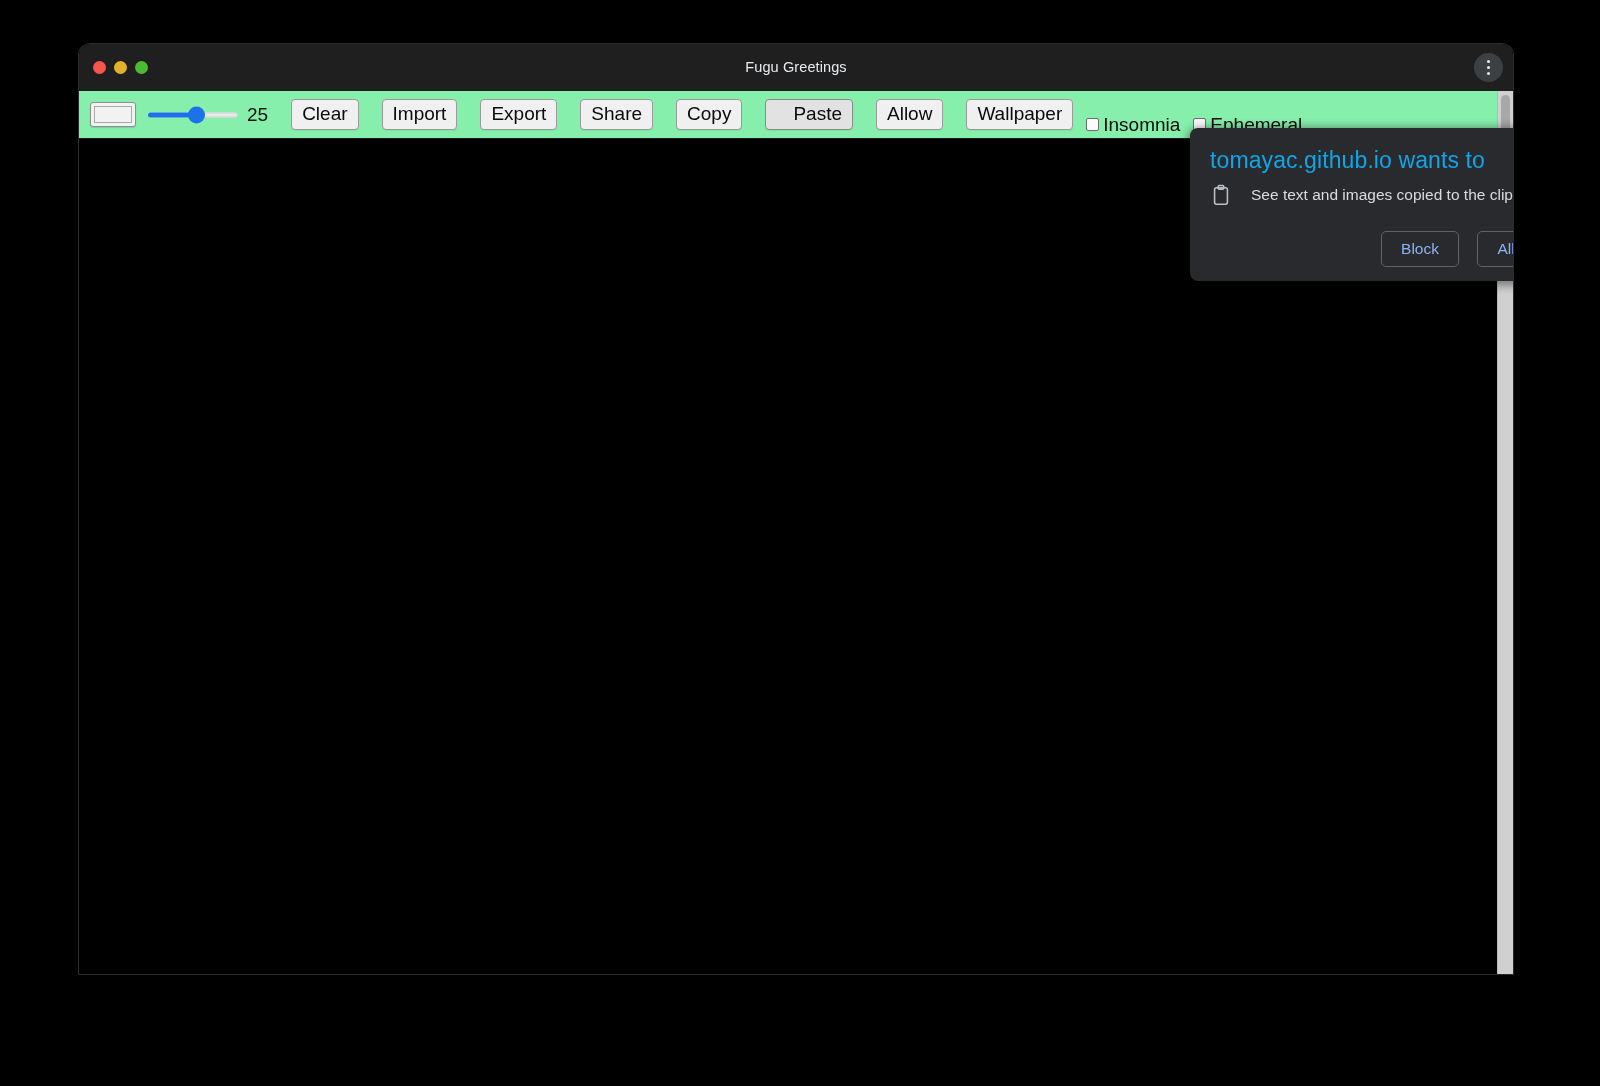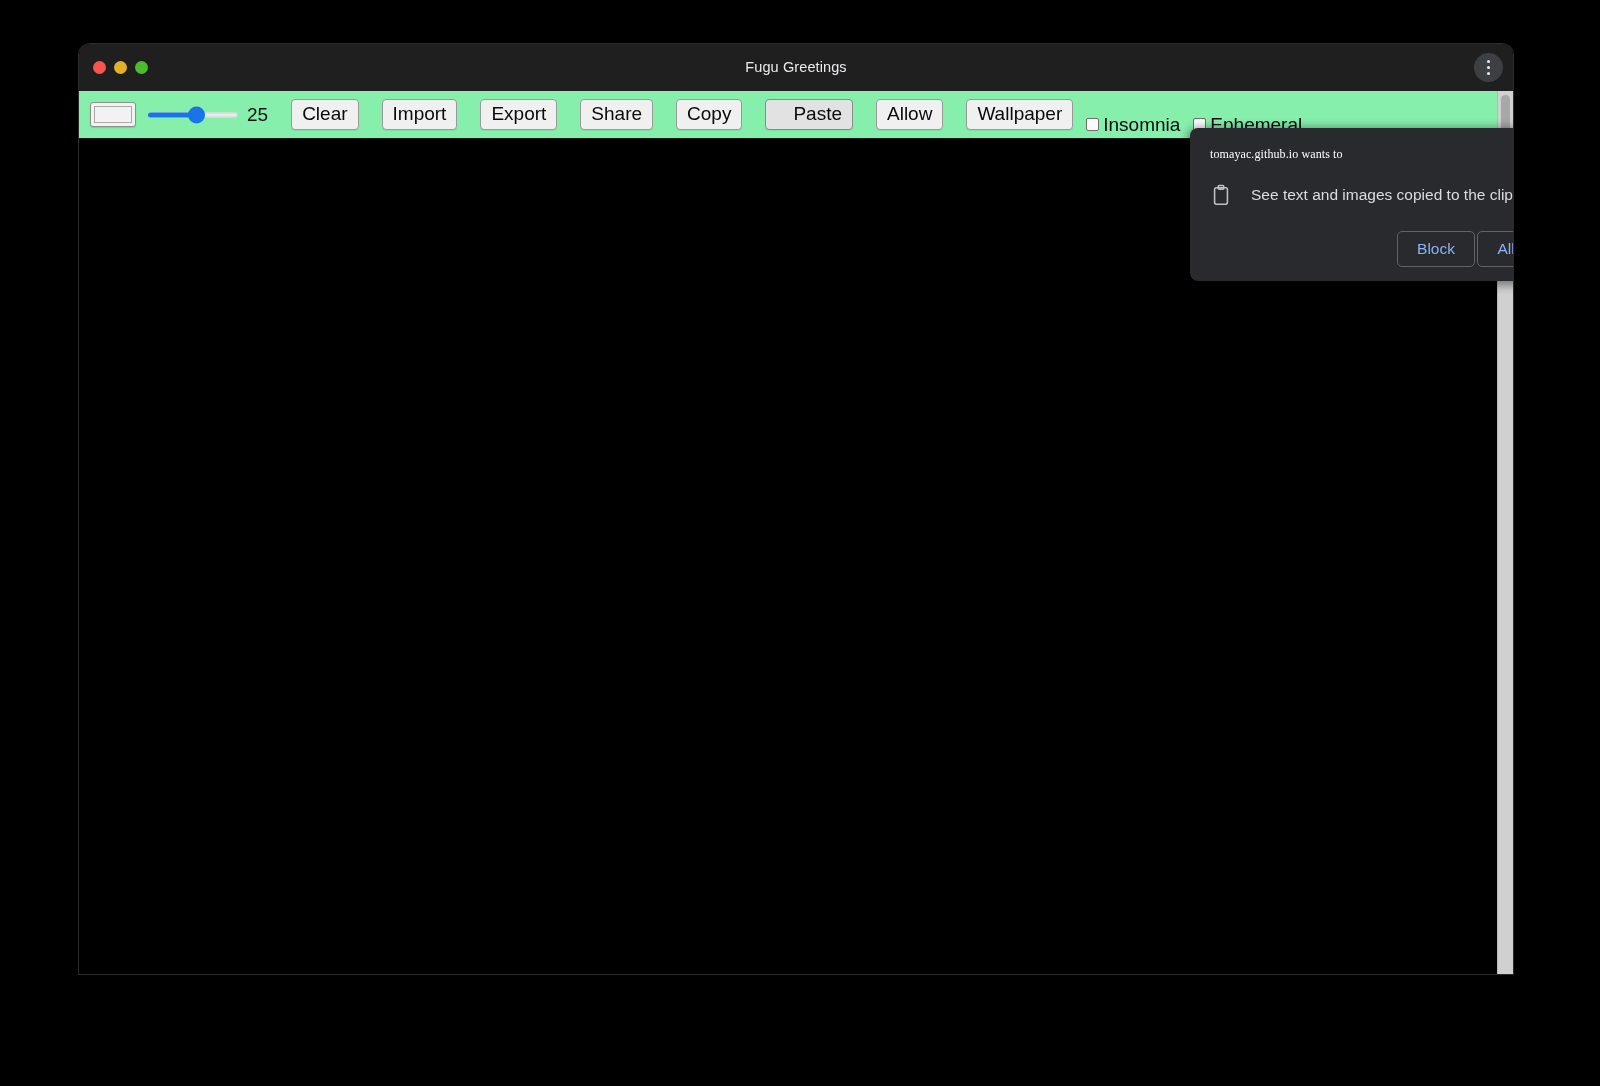--- a/index.html
+++ b/index.html
@@ -267,23 +267,23 @@
     height: 153px;
     background: #292a2d;
     border-radius: 8px;
     box-shadow: 0 2px 10px 2px rgba(0,0,0,0.45);
     overflow: hidden;
   }
   #perm-title {
     position: absolute;
     left: 20px;
     top: 19px;
-    color: #ffffff;
-    font-size: 12px;
-    font-family: Liberation Serif, serif;
+    color: #0ea5e9;
+    font-size: 23px;
+    font-family: Liberation Sans, sans-serif;
     letter-spacing: 0.1px;
   }
   #perm-row {
     position: absolute;
     left: 20px;
     top: 56px;
     display: flex;
     align-items: center;
   }
   #clipboard-icon {
@@ -297,21 +297,21 @@
     color: #dadce0;
     font-size: 15.5px;
     font-family: "Liberation Sans", sans-serif;
     white-space: nowrap;
   }
   #perm-actions {
     position: absolute;
     right: 17px;
     bottom: 14px;
     display: flex;
-    gap: 2px;
+    gap: 18px;
     align-items: center;
   }
   .perm-btn {
     min-width: 78px;
     height: 36px;
     border: 1px solid #5f6368;
     border-radius: 5px;
     background: transparent;
     color: #8ab4f8;
     font-size: 15.5px;

